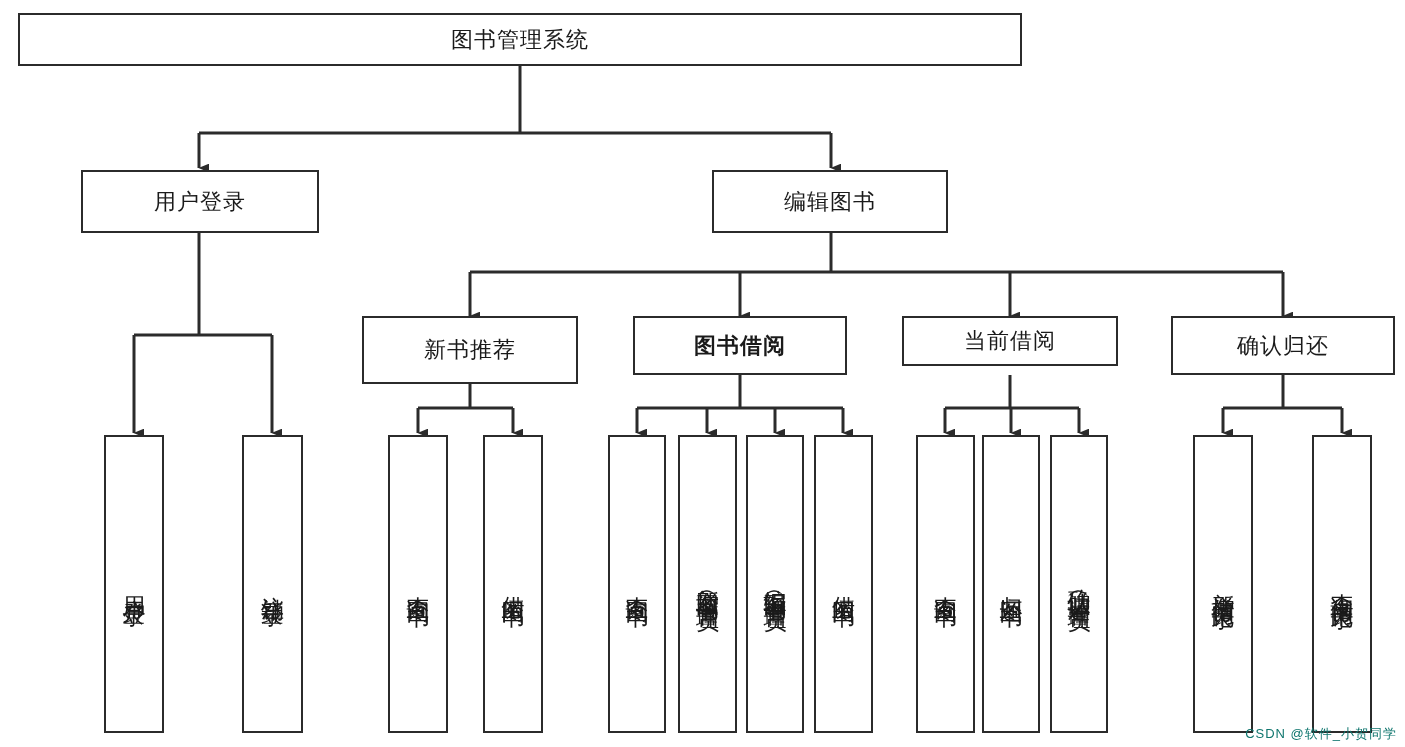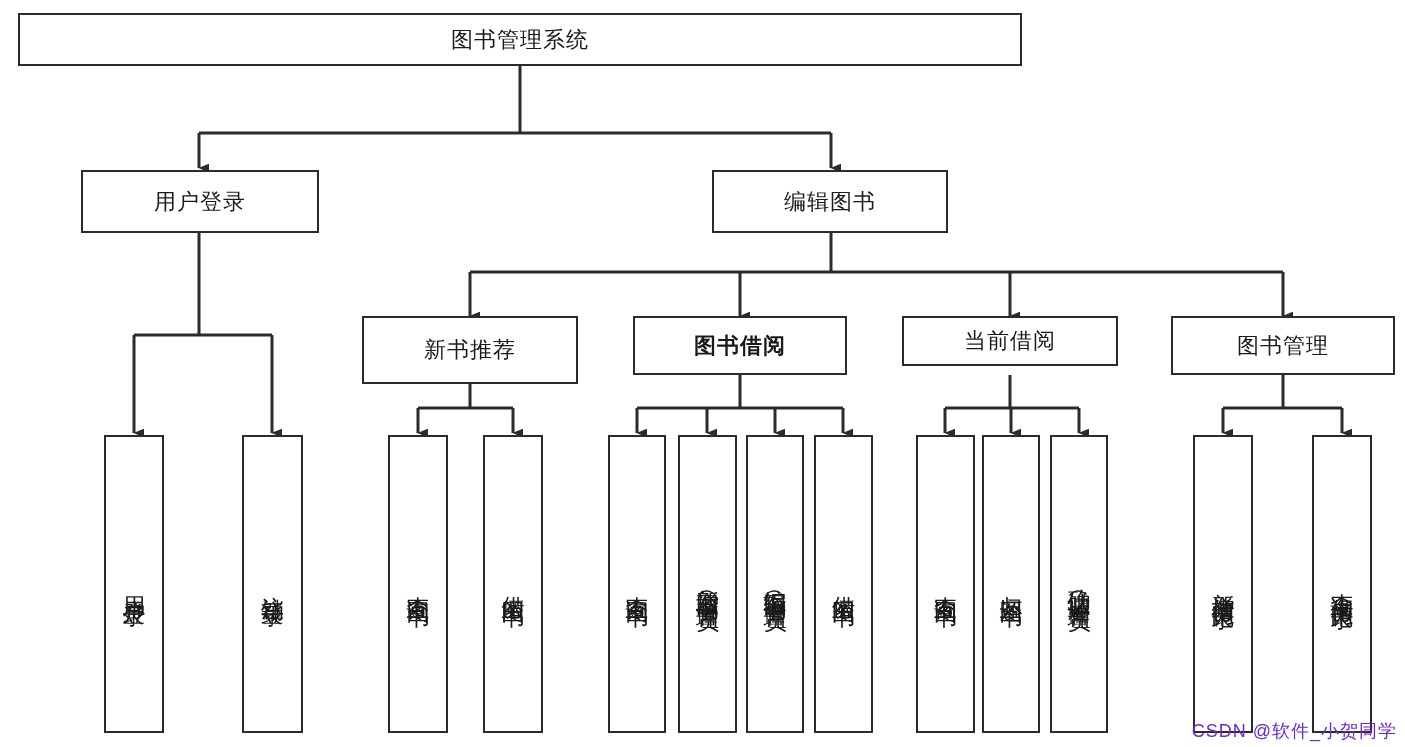--- a/index.html
+++ b/index.html
@@ -31,22 +31,22 @@
     padding:6px 0;
   }
   .node.vert .lbl{
     writing-mode:vertical-rl;
     text-orientation:upright;
     white-space:nowrap;
   }
   .wm{
     position:absolute;
     right:8px;bottom:4px;
-    font-size:18px;
-    color:#6d28d9;
+    font-size:13px;
+    color:#0f766e;
     letter-spacing:1px;
     white-space:nowrap;
     font-family:"Liberation Sans","DejaVu Sans",sans-serif;
   }
   svg.edges{position:absolute;left:0;top:0;width:1405px;height:747px;pointer-events:none;}
 </style>
 </head>
 <body>
 
 <div id="diagram">
@@ -115,21 +115,21 @@
   <div class="node horiz" style="left:362px;top:316px;width:216px;height:68px;">
     <span class="lbl">新书推荐</span>
   </div>
   <div class="node horiz" style="left:633px;top:316px;width:214px;height:59px;font-weight:bold;">
     <span class="lbl">图书借阅</span>
   </div>
   <div class="node horiz" style="left:902px;top:316px;width:216px;height:50px;">
     <span class="lbl">当前借阅</span>
   </div>
   <div class="node horiz" style="left:1171px;top:316px;width:224px;height:59px;">
-    <span class="lbl">图书管理</span>
+    <span class="lbl">确认归还</span>
   </div>
 
   <div class="node vert" style="left:104px;top:435px;width:60px;height:298px;">
     <span class="lbl">用户登录</span>
   </div>
   <div class="node vert" style="left:242px;top:435px;width:61px;height:298px;">
     <span class="lbl">注销登录</span>
   </div>
 
   <div class="node vert" style="left:388px;top:435px;width:60px;height:298px;">

